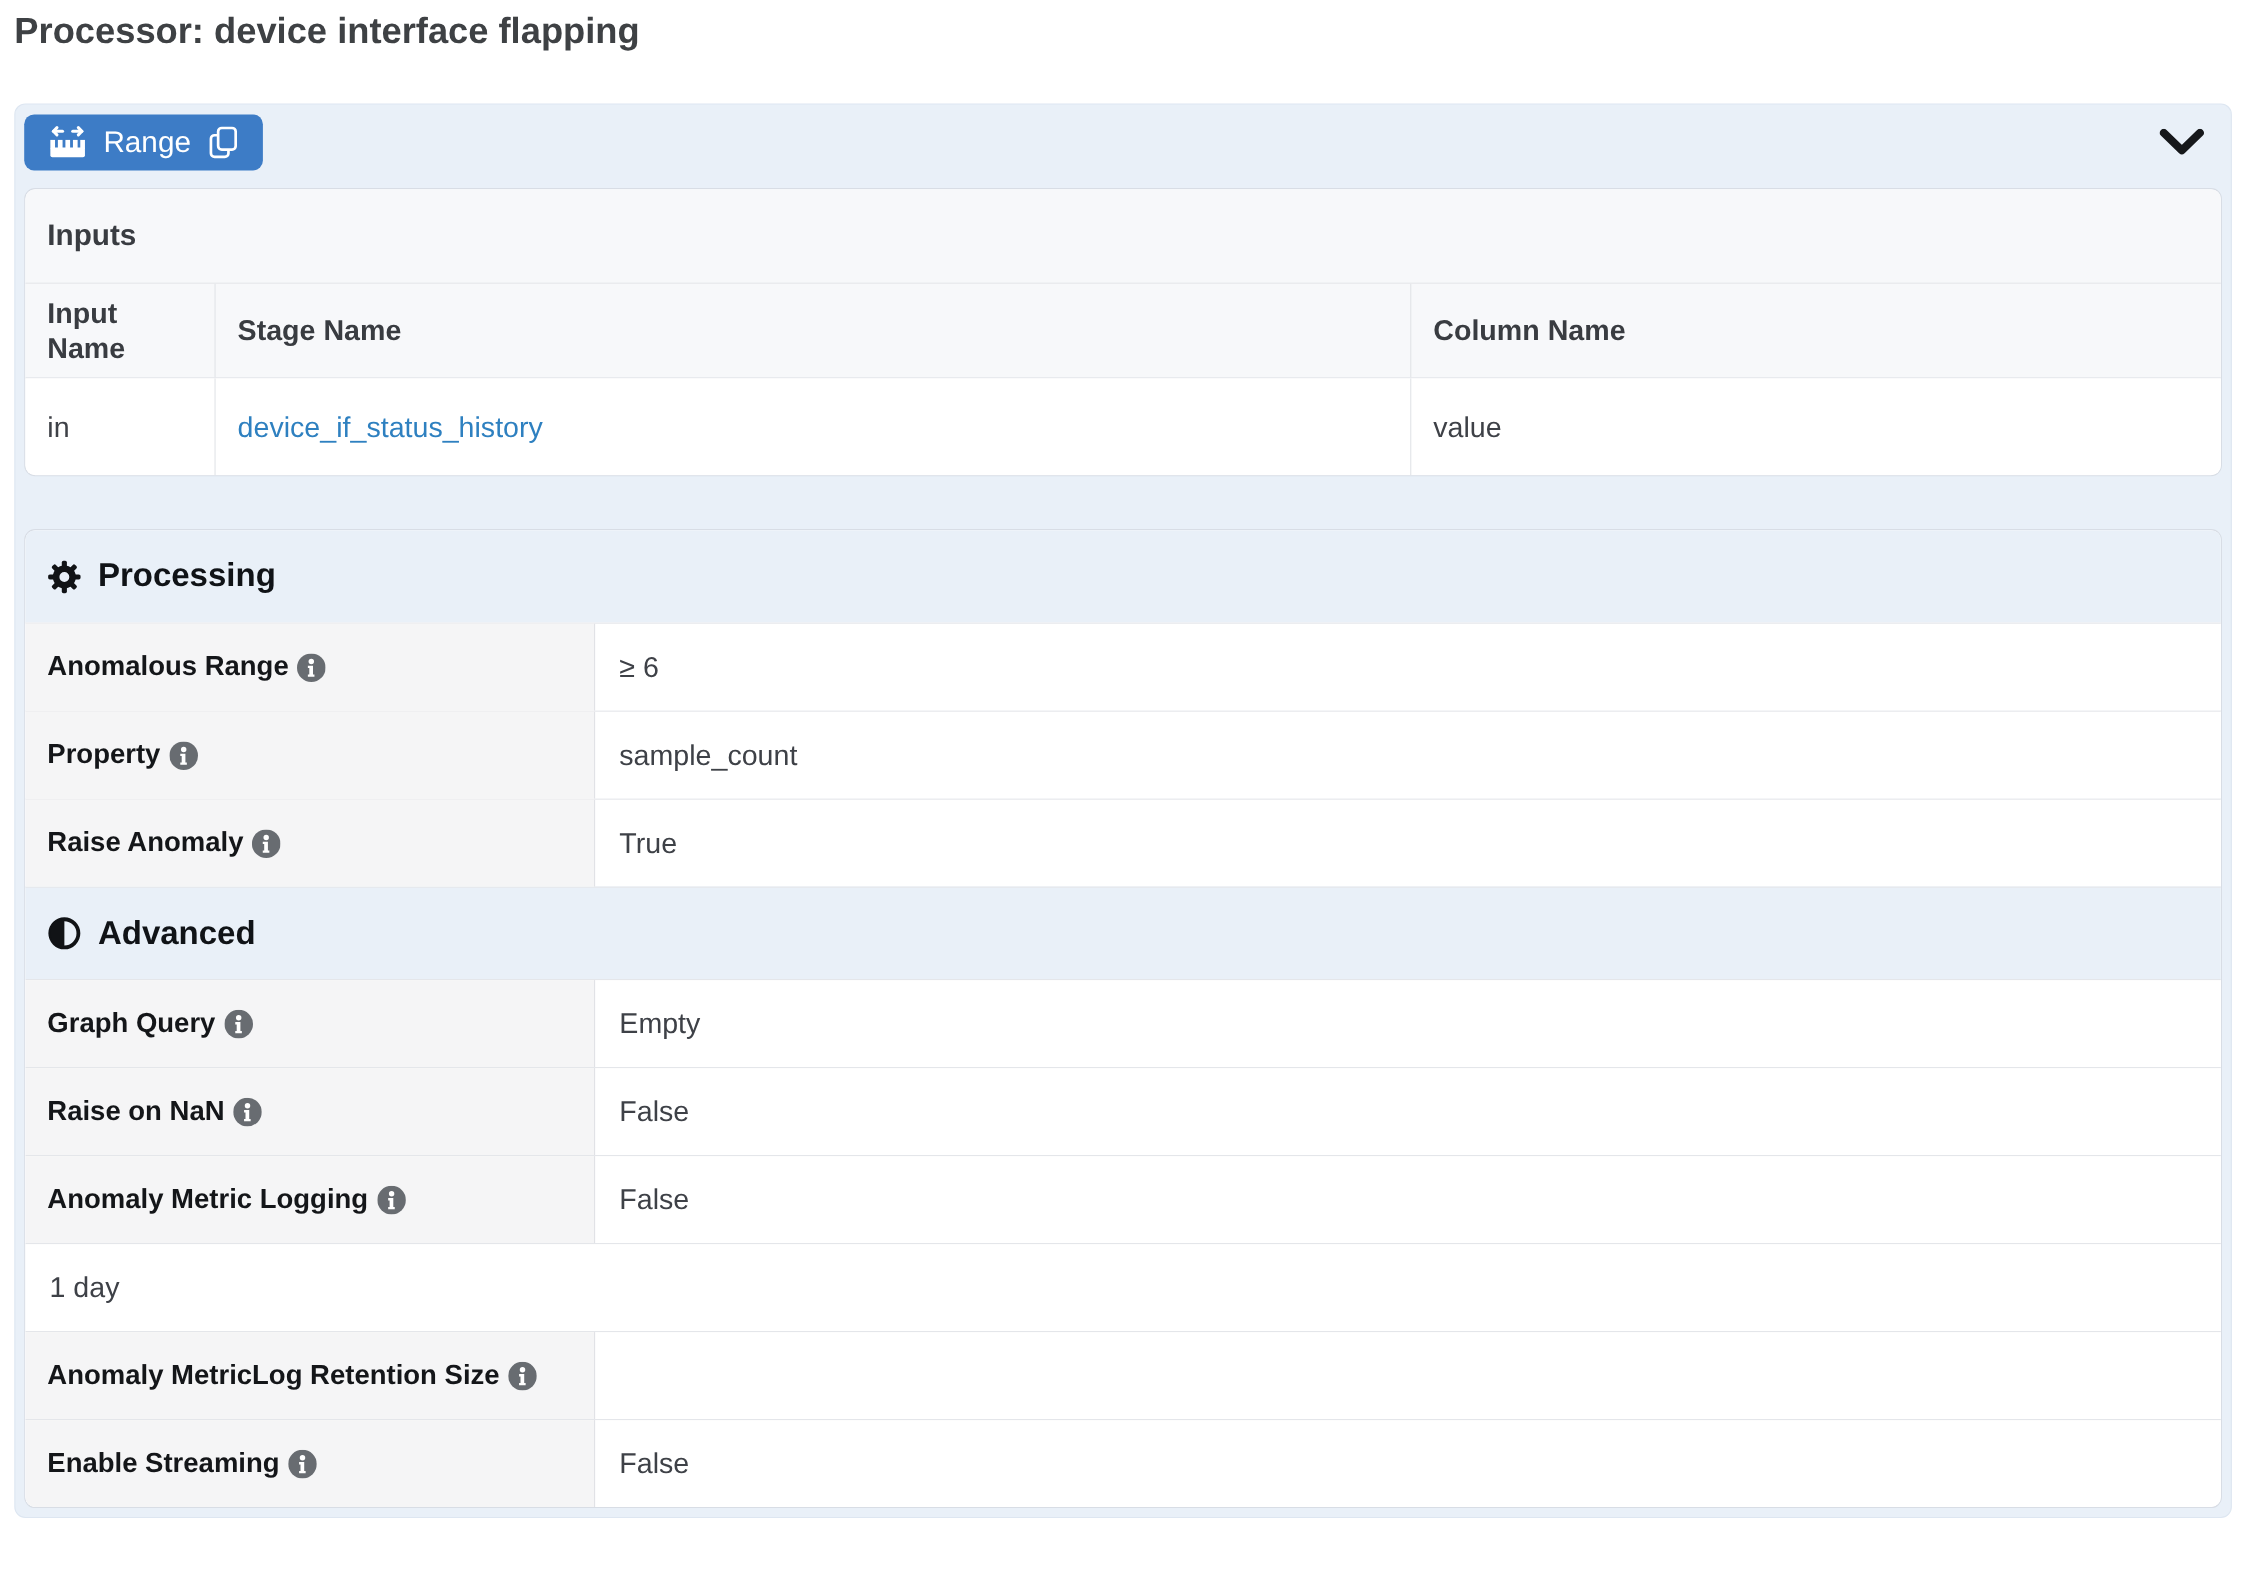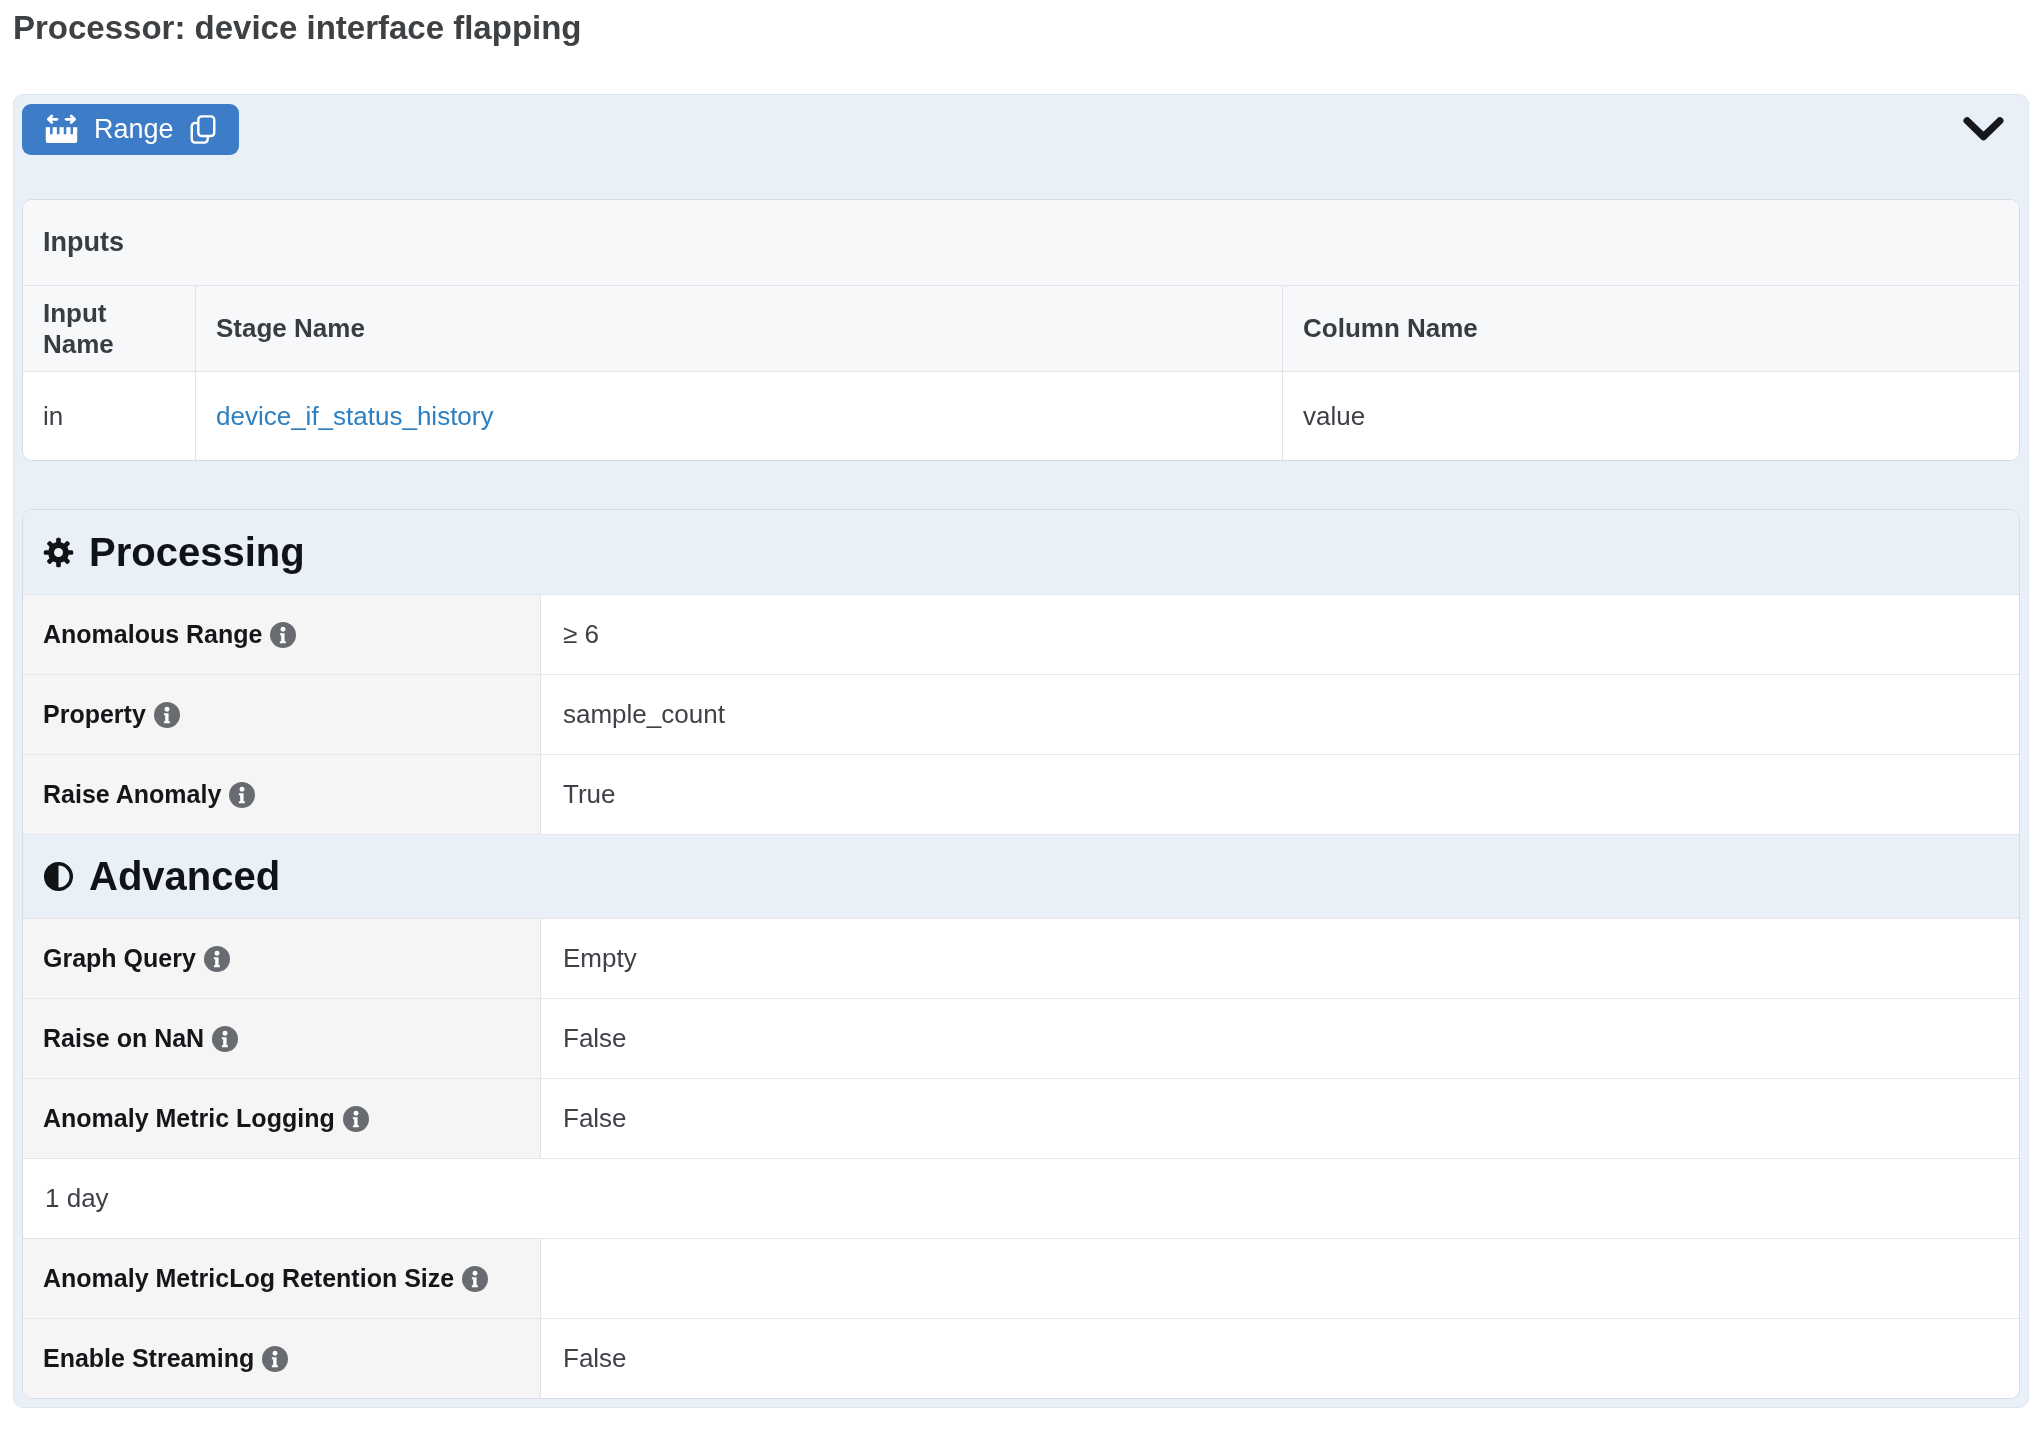--- a/index.html
+++ b/index.html
@@ -25,41 +25,41 @@
     display:inline-flex;align-items:center;gap:14px;
     background:var(--accent);color:#fff;border:none;border-radius:9px;
     height:51px;padding:0 21px;font-size:27px;font-family:inherit;cursor:pointer;
   }
   .stage-btn svg{display:block;}
   .collapse-btn{background:none;border:none;padding:0;margin-right:16px;cursor:pointer;line-height:0;}
 
   .card{background:#fff;border:1px solid #d8dde5;border-radius:10px;overflow:hidden;}
 
   
-  .inputs-card{margin-top:44px;}
+  .inputs-card{margin-top:16px;}
   .inputs-title{
     height:86px;background:#f7f8fa;display:flex;align-items:center;
     padding-left:20px;font-weight:700;font-size:27px;color:#393c41;
     border-bottom:1px solid #e2e4e8;
   }
   .igrid{display:grid;grid-template-columns:172px 1087px 1fr;}
   .igrid .icell{display:flex;align-items:center;padding:0 12px 0 20px;font-size:26px;}
   .igrid .icell + .icell{border-left:1px solid #e2e4e8;}
   .igrid.iheader{height:86px;background:#f7f8fa;border-bottom:1px solid #e2e4e8;}
   .igrid.iheader .icell{font-weight:700;color:#393c41;font-size:26px;}
   .igrid.irow{height:88px;background:#fff;color:#3e4147;}
   a.stage-link{color:var(--link);text-decoration:none;cursor:pointer;}
 
   
   .sections-card{margin-top:48px;background:#fff;}
   .sections-card > * + *{border-top:1px solid #e4e6ea;}
   .section-header{
     height:84px;background:var(--panel-bg);
     display:flex;align-items:center;gap:15px;padding-left:20px;
-    font-size:40px;font-weight:700;color:#101317;
+    font-size:30px;font-weight:700;color:#101317;
   }
   .section-header svg{display:block;}
   .srow{display:grid;grid-template-columns:518px 1fr;height:80px;background:#fff;}
   .slabel{
     background:#f5f5f6;display:flex;align-items:center;gap:8px;
     padding:0 10px 0 20px;border-right:1px solid #e1e2e6;
   }
   .slabel-text{font-size:25px;font-weight:700;color:#141619;white-space:nowrap;}
   .info-icon{flex:0 0 auto;cursor:pointer;line-height:0;}
   .svalue{display:flex;align-items:center;padding-left:22px;font-size:26px;color:#3e4147;}

